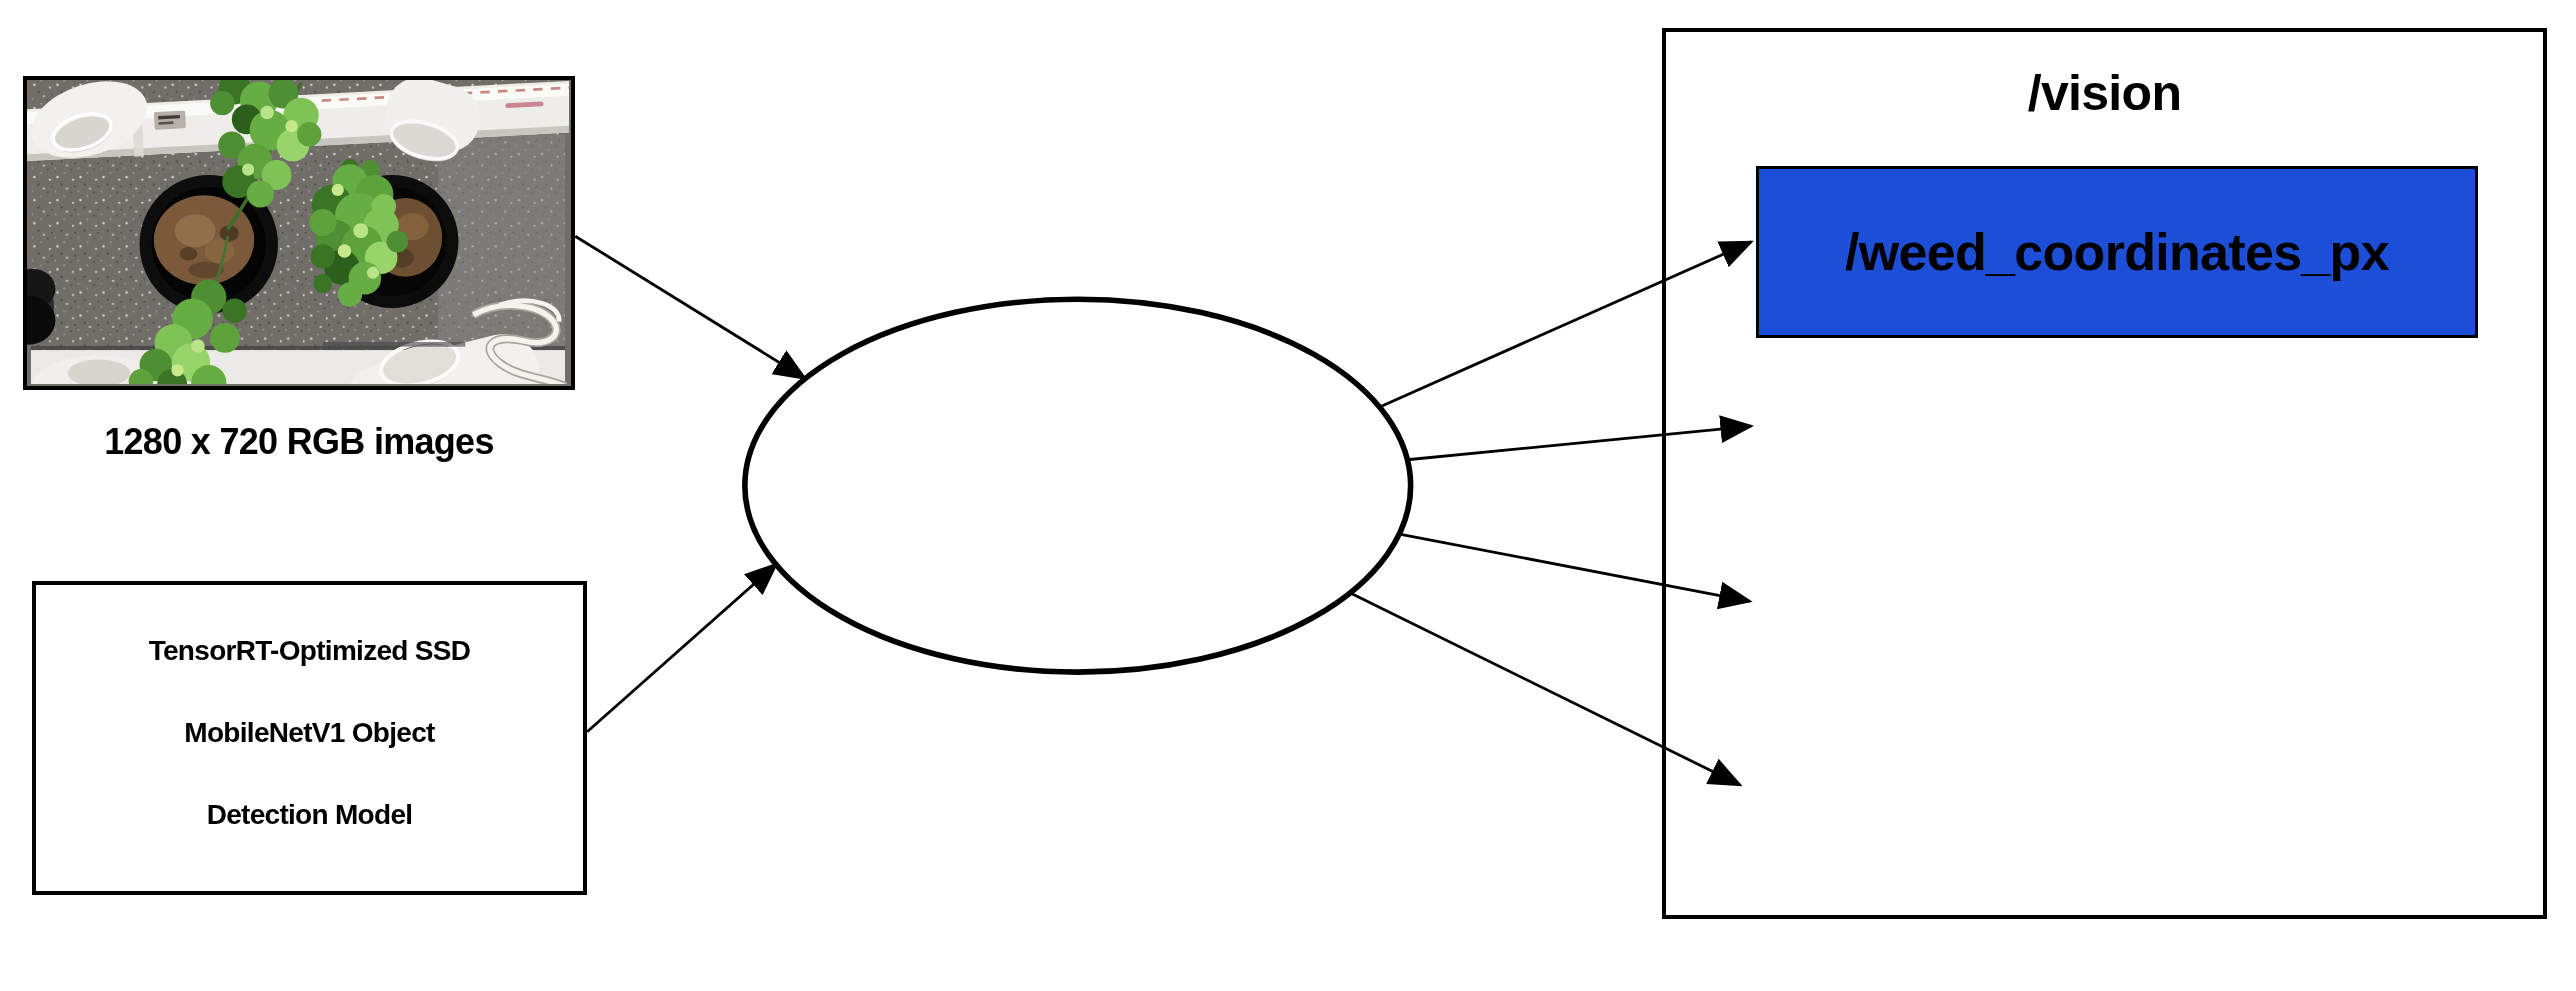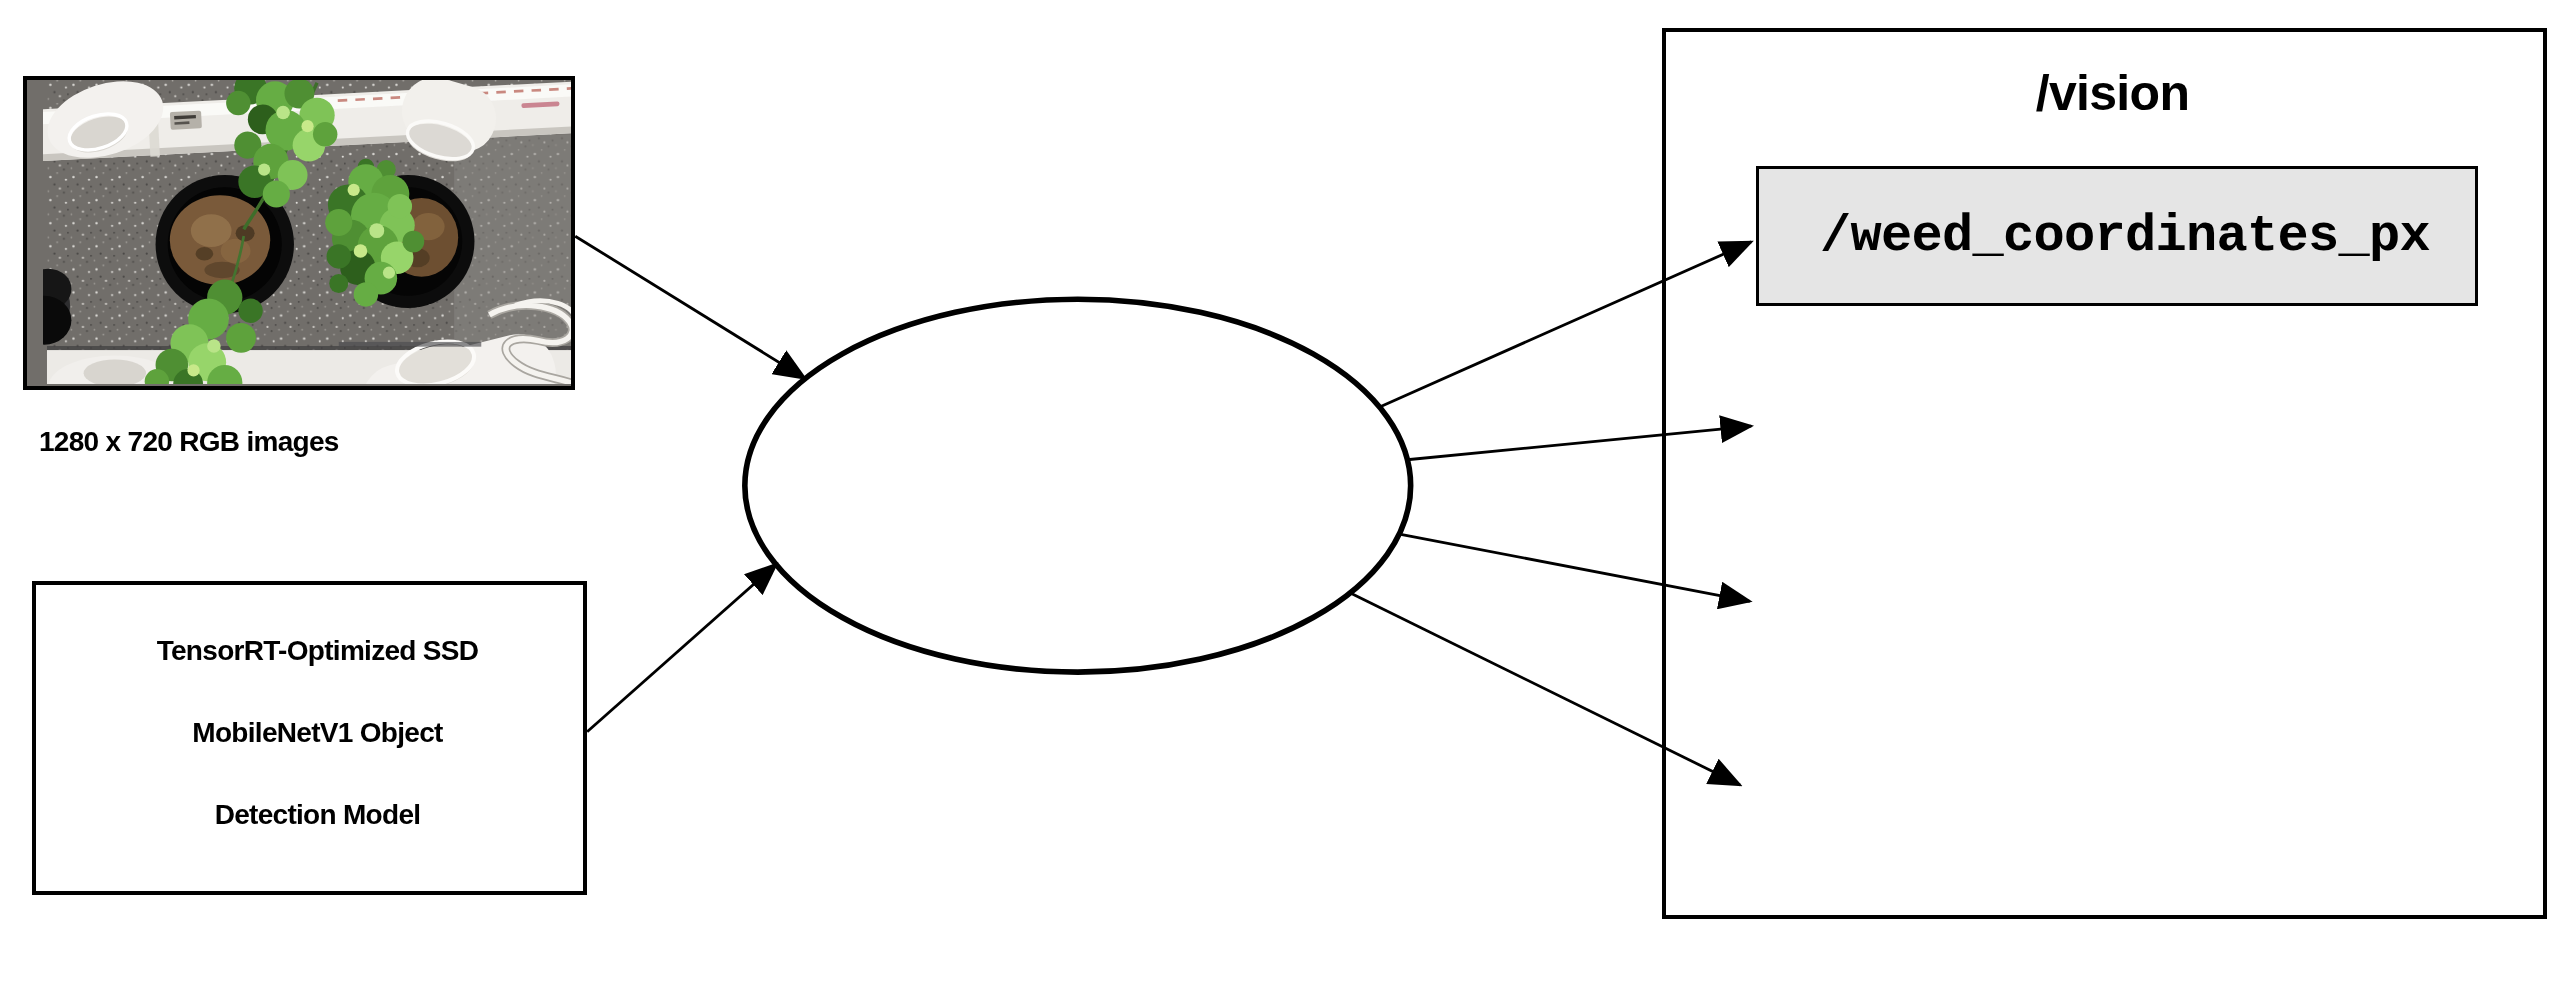--- a/index.html
+++ b/index.html
@@ -13,21 +13,21 @@
     overflow: hidden;
   }
   .abs { position: absolute; }
   .center-flex { display: flex; align-items: center; justify-content: center; }
   .camera-photo {
     left: 23px; top: 76px; width: 552px; height: 314px;
     border: 4.9px solid #000000; overflow: hidden; background: #716e6a;
   }
   .caption {
     left: 23px; top: 421px; width: 552px; height: 42px;
-    font-size: 28px; font-weight: bold; color: #000000;
+    text-align: center; font-size: 36px; font-weight: bold; color: #000000;
     letter-spacing: -0.7px; line-height: 42px;
   }
   .model-box {
     left: 32px; top: 581px; width: 555px; height: 314px;
     border: 4.2px solid #000000; padding-top: 25px;
   }
   .model-line {
     text-align: center; font-size: 28px; font-weight: bold; color: #000000;
     line-height: 82px; letter-spacing: -0.7px; white-space: nowrap;
   }
@@ -44,29 +44,29 @@
   .vision-box {
     left: 1662px; top: 28px; width: 885px; height: 891px;
     border: 4.2px solid #000000;
   }
   .vision-title {
     left: 1662px; top: 58px; width: 885px; height: 70px;
     text-align: center; font-size: 50px; font-weight: bold; color: #000000;
     line-height: 70px; letter-spacing: -0.7px;
   }
   .topic-box {
-    left: 1756px; width: 722px; height: 140px;
-    border: 3.5px solid #000000; background: #e5e5e5; font-family: Liberation Mono, monospace;
+    left: 1756px; width: 722px; height: 172px;
+    border: 3.5px solid #000000; background: #1d4ed8;
   }
   .topic-label {
     width: 100%; text-align: center; font-size: 52px; font-weight: bold;
     color: #000000; letter-spacing: -0.7px; white-space: nowrap;
   }
   #overlay { position: absolute; left: 0; top: 0; z-index: 5; pointer-events: none; }
-  .layer1 { z-index: 1; padding-left: 16px; }
+  .layer1 { z-index: 1; }
 </style>
 </head>
 <body>
 
 <div id="canvas">
 
   <div class="abs camera-photo layer1">
     <svg width="542" height="304" viewBox="0 0 787 448">
       <defs>
         <pattern id="speckle" width="34" height="34" patternUnits="userSpaceOnUse">

